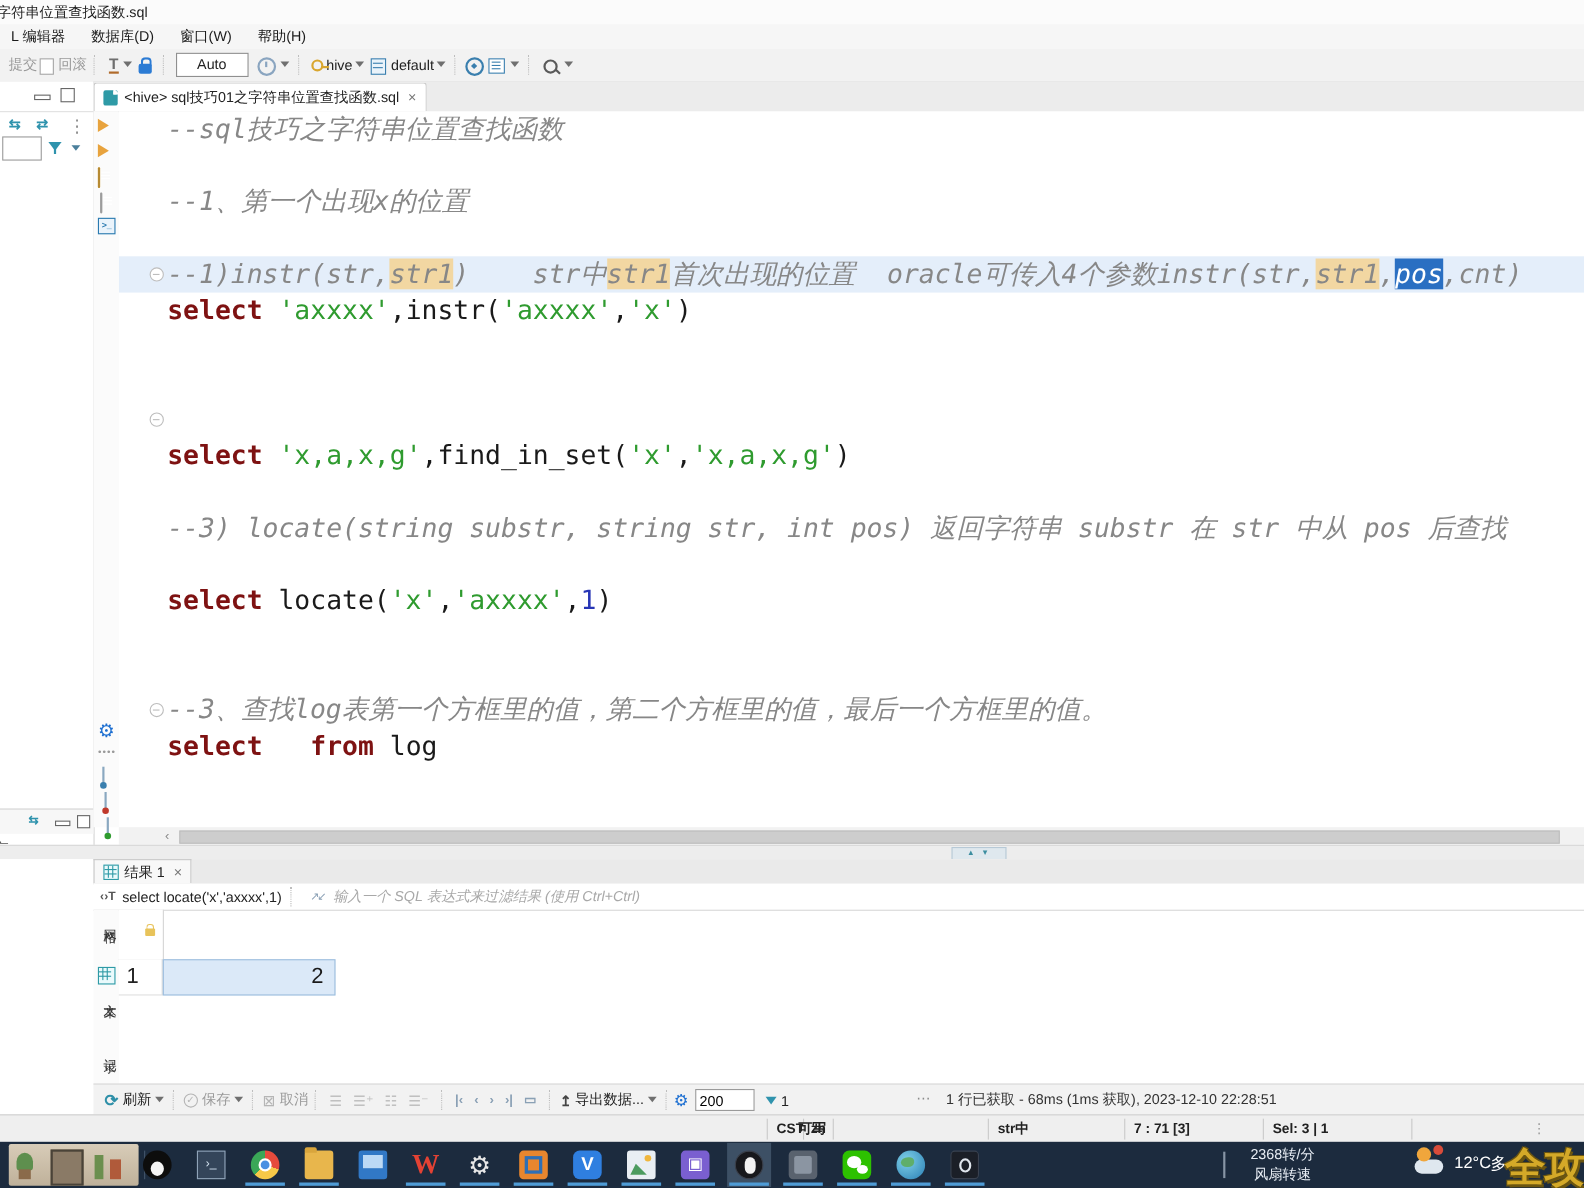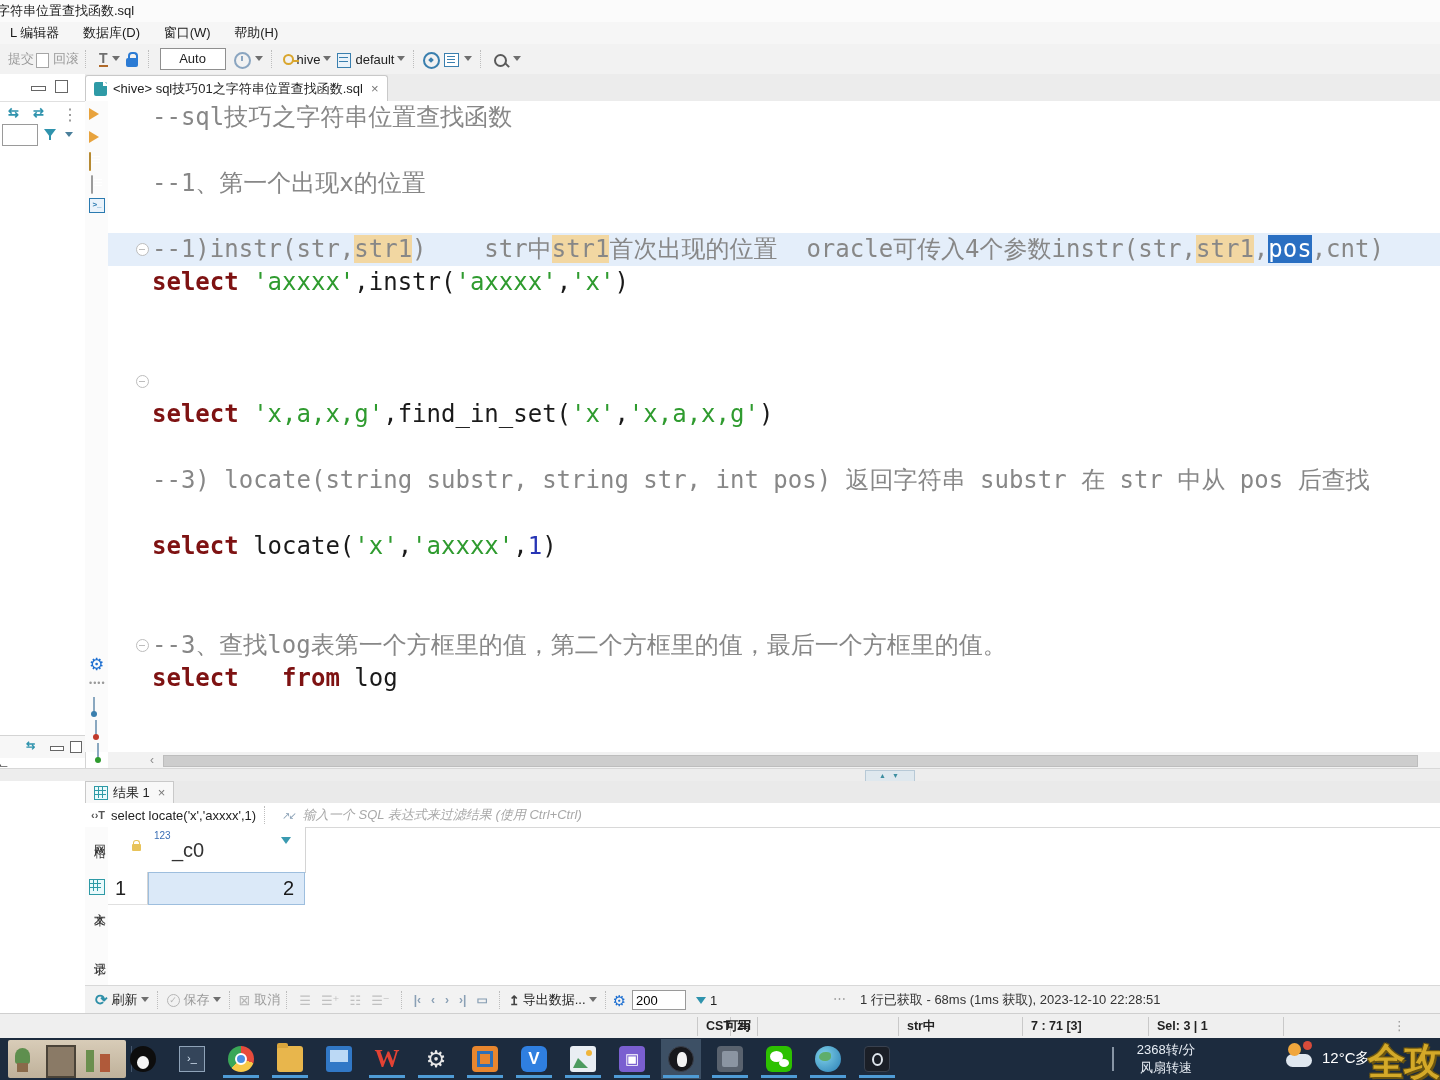--- a/index.html
+++ b/index.html
@@ -68,21 +68,21 @@
   .gearblue{color:#1d6fd1;font-size:17px;line-height:17px;}
   .dots4{color:#9a9a9a;font-size:9px;letter-spacing:1px;}
   .gdoc{width:12px;height:14px;background:#fff;border:1px solid #8aa8c0;position:relative;}
   .gdoc .mark{position:absolute;right:-3px;bottom:-2px;width:6px;height:6px;border-radius:50%;}
 
   
   .editor{left:108px;top:101px;width:1332px;height:651px;background:#fff;overflow:hidden;
           font-family:"DejaVu Sans Mono","Liberation Mono",monospace;font-size:24px;}
   .line{position:relative;height:33px;line-height:33px;white-space:pre;padding-left:44px;}
   .line.active{background:#e4eefa;}
-  .cm{color:#878787;} .kw{color:#7e1212;font-weight:bold;} .st{color:#2f9b2f;}
+  .cm{color:#878787;font-style:italic;} .kw{color:#7e1212;font-weight:bold;} .st{color:#2f9b2f;}
   .nu{color:#2735b5;} .pl{color:#1a1a1a;}
   .hl{background:#f2d7a2;} .sel{background:#2a6fc2;color:#fff;}
   .fold{position:absolute;left:28px;top:10px;width:11px;height:11px;border:1px solid #bdbdbd;border-radius:50%;background:#fff;}
   .fold:before{content:"";position:absolute;left:2px;top:5px;width:6px;height:1px;background:#bdbdbd;}
 
   
   .hscroll{left:108px;top:752px;width:1332px;height:16px;background:#f2f2f2;}
   .hthumb{position:absolute;left:55px;top:3px;width:1253px;height:10px;background:#cdcdcd;border:1px solid #bdbdbd;}
   .harrow{position:absolute;left:42px;top:0;color:#8a8a8a;font-size:12px;line-height:16px;}
   .splitter{left:0;top:768px;width:1440px;height:13px;background:#ededed;border-top:1px solid #d8d8d8;}
@@ -324,25 +324,20 @@
     <div class="rside">
       <span class="vtab" style="top:8px">网格</span>
       <span class="vtabicon rgridicon" style="top:52px"></span>
       <span class="vtab" style="top:76px">文本</span>
       <span class="vtab" style="top:126px">记录</span>
     </div>
 
     <div class="grid-hdr-corner">
       <span class="minilock"></span>
     </div>
-    <div class="grid-hdr">
-      <span class="coltype">123</span>
-      <span class="colname">_c0</span>
-      <span class="colcaret"></span>
-    </div>
     <div class="rownum">1</div>
     <div class="cellval">2</div>
 
     <div class="rtoolbar">
       <span class="refreshicon">⟳</span>
       <span>刷新</span>
       <span class="caret"></span>
       <span class="tsep"></span>
       <span class="chkcircle">✓</span>
       <span class="gray">保存</span>

